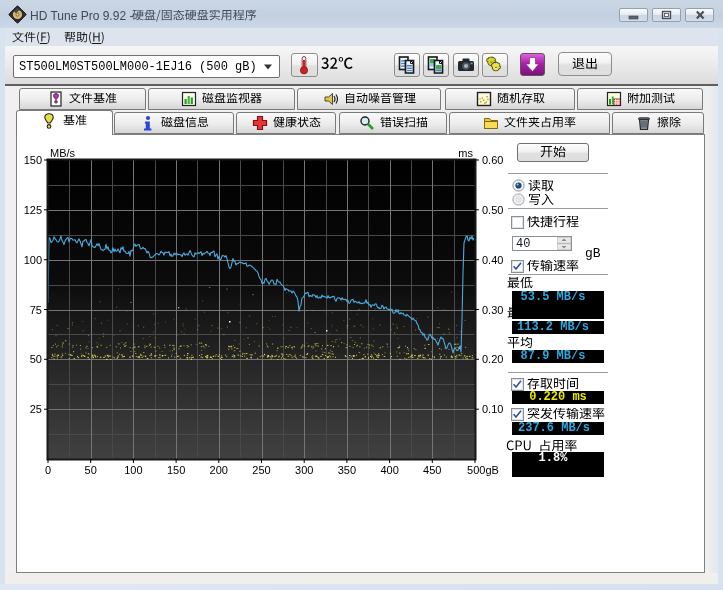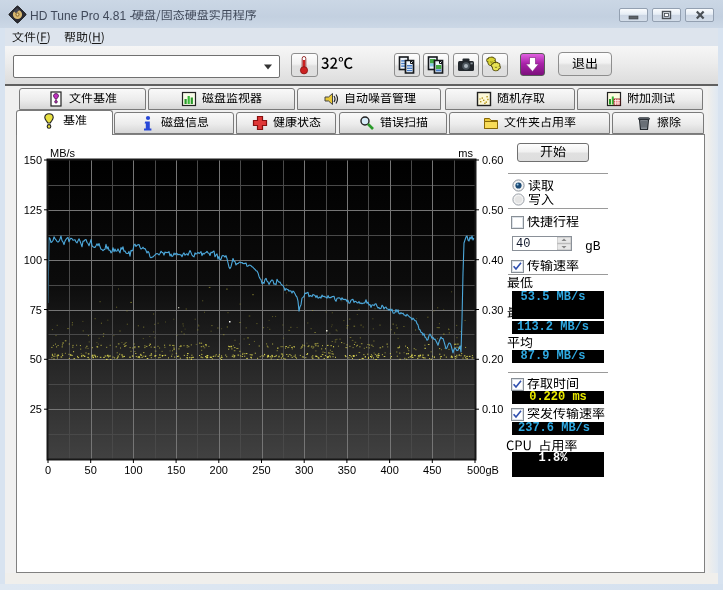--- a/index.html
+++ b/index.html
@@ -13,21 +13,21 @@
     <div class="abs" style="left:0;top:0;width:723px;height:28px;background:linear-gradient(#cbd7e5,#c3d0e0 60%,#ccd8e6)"></div>
     <svg class="abs" style="left:8px;top:5px" width="19" height="19" viewBox="0 0 19 19">
 <g transform="rotate(-45 9.5 9.5)">
         <rect x="3.2" y="3.2" width="12.6" height="12.6" rx="1" fill="#2b2b33" stroke="#111" stroke-width="0.8"></rect>
 <circle cx="9.5" cy="9.5" r="4.6" fill="#d8b870"></circle>
         <circle cx="9.5" cy="9.5" r="2.1" fill="#9a7838"></circle>
 <circle cx="9.5" cy="9.5" r="0.9" fill="#e8d8a8"></circle>
         <rect x="9.2" y="4.6" width="4.8" height="3" fill="#444450"></rect>
       </g>
     </svg>
-    <div class="abs" style="left:30px;top:9px;font-size:12px;color:#40495a">HD Tune Pro 4.81 - </div>
+    <div class="abs" style="left:30px;top:9px;font-size:12px;color:#40495a">HD Tune Pro 9.92 - </div>
     <svg style="position:absolute;left:132px;top:9.5px;" width="126" height="14" viewBox="0 0 126 14">
       <path d="M5.2 1.8V6.3H7.6C7.5 6.9 7.3 7.5 7 8C6.5 7.6 6.2 7.2 5.9 6.6L5.2 6.8C5.5 7.5 5.9 8.1 6.5 8.6C6 9 5.3 9.4 4.3 9.6C4.5 9.8 4.8 10.2 4.9 10.3C5.9 10 6.6 9.6 7.1 9.1C8.1 9.7 9.5 10.2 11.1 10.3C11.2 10.1 11.4 9.8 11.6 9.6C10 9.4 8.7 9.1 7.6 8.5C8.1 7.8 8.3 7.1 8.4 6.3H11.2V1.8H8.5V0.6H11.4V-0.2H4.9V0.6H7.7V1.8ZM6 4.4H7.7V5L7.7 5.6H6ZM8.5 5.6 8.5 5V4.4H10.3V5.6ZM6 2.5H7.7V3.7H6ZM8.5 2.5H10.3V3.7H8.5ZM0.6 -0.1V0.7H2.1C1.8 2.6 1.2 4.3 0.4 5.4C0.5 5.7 0.7 6.2 0.8 6.4C1 6.1 1.2 5.8 1.4 5.4V9.8H2.2V8.8H4.6V3.6H2.2C2.5 2.7 2.8 1.7 3 0.7H4.7V-0.1ZM2.2 4.4H3.8V8H2.2Z M16.7 4.2C17.4 4.6 18.2 5.1 18.6 5.5L19.1 4.9C18.6 4.6 17.8 4.1 17.1 3.7ZM17.6 -0.8C17.5 -0.6 17.3 -0.2 17.2 0.2H14.5V2.3L14.5 2.8H12.6V3.6H14.4C14.2 4.3 13.8 5 12.9 5.6C13.1 5.7 13.4 6.1 13.5 6.3C14.7 5.5 15.1 4.5 15.3 3.6H20.9V5C20.9 5.1 20.8 5.1 20.7 5.1C20.5 5.1 20 5.1 19.4 5.1C19.5 5.4 19.6 5.7 19.7 5.9C20.5 5.9 21 5.9 21.3 5.8C21.7 5.6 21.8 5.4 21.8 5V3.6H23.5V2.8H21.8V0.2H18.1L18.5 -0.6ZM16.8 1.6C17.4 1.9 18.2 2.4 18.5 2.8H15.4L15.4 2.3V0.9H20.9V2.8H18.6L19 2.2C18.6 1.8 17.8 1.4 17.2 1.1ZM13.9 6.2V9.2H12.5V10H23.5V9.2H22.1V6.2ZM14.7 9.2V7H16.3V9.2ZM17.2 9.2V7H18.8V9.2ZM19.6 9.2V7H21.2V9.2Z M24.1 11.5H24.9L28.5 -0.2H27.7Z M33 5.4H36.5V7.1H33ZM32.2 4.7V7.8H37.3V4.7H35.1V3.3H38.1V2.6H35.1V1.2H34.3V2.6H31.4V3.3H34.3V4.7ZM29.8 -0.2V10.3H30.7V9.8H38.7V10.3H39.7V-0.2ZM30.7 8.9V0.7H38.7V8.9Z M45.3 4.5C46 4.9 46.8 5.5 47.2 5.9L48 5.4C47.6 5 46.7 4.4 46 4ZM43.9 6.5V8.8C43.9 9.8 44.3 10.1 45.7 10.1C46 10.1 48.2 10.1 48.5 10.1C49.7 10.1 49.9 9.7 50.1 8.2C49.8 8.1 49.4 8 49.2 7.8C49.2 9.1 49.1 9.2 48.4 9.2C48 9.2 46.1 9.2 45.7 9.2C45 9.2 44.8 9.2 44.8 8.8V6.5ZM45.6 6.2C46.3 6.8 47.1 7.7 47.5 8.3L48.3 7.8C47.9 7.2 47 6.4 46.3 5.8ZM49.7 6.5C50.3 7.6 50.9 8.9 51.1 9.8L52 9.5C51.8 8.6 51.1 7.3 50.5 6.3ZM42.6 6.5C42.3 7.4 41.9 8.7 41.4 9.4L42.2 9.8C42.7 9 43.1 7.7 43.4 6.7ZM46.3 -0.8C46.2 -0.2 46.2 0.4 46 1H41.4V1.8H45.8C45.2 3.4 44 4.7 41.2 5.4C41.4 5.6 41.7 5.9 41.8 6.1C44.9 5.3 46.2 3.7 46.8 1.8C47.7 4 49.2 5.4 51.6 6.1C51.7 5.8 52 5.4 52.2 5.2C50 4.8 48.5 3.5 47.7 1.8H52.1V1H47C47.1 0.4 47.2 -0.2 47.2 -0.8Z M57.9 1.8V6.3H60.3C60.2 6.9 60 7.5 59.7 8C59.2 7.6 58.9 7.2 58.6 6.6L57.9 6.8C58.2 7.5 58.6 8.1 59.2 8.6C58.7 9 58 9.4 57 9.6C57.2 9.8 57.5 10.2 57.6 10.3C58.6 10 59.3 9.6 59.8 9.1C60.8 9.7 62.2 10.2 63.8 10.3C63.9 10.1 64.1 9.8 64.3 9.6C62.7 9.4 61.4 9.1 60.3 8.5C60.8 7.8 61 7.1 61.2 6.3H63.9V1.8H61.2V0.6H64.1V-0.2H57.6V0.6H60.4V1.8ZM58.7 4.4H60.4V5L60.4 5.6H58.7ZM61.2 5.6 61.2 5V4.4H63V5.6ZM58.7 2.5H60.4V3.7H58.7ZM61.2 2.5H63V3.7H61.2ZM53.3 -0.1V0.7H54.8C54.5 2.6 53.9 4.3 53.1 5.4C53.2 5.7 53.4 6.2 53.5 6.4C53.7 6.1 53.9 5.8 54.1 5.4V9.8H54.9V8.8H57.3V3.6H54.9C55.2 2.7 55.5 1.7 55.7 0.7H57.4V-0.1ZM54.9 4.4H56.5V8H54.9Z M69.4 4.2C70.1 4.6 70.9 5.1 71.3 5.5L71.8 4.9C71.4 4.6 70.5 4.1 69.8 3.7ZM70.3 -0.8C70.2 -0.6 70 -0.2 69.9 0.2H67.2V2.3L67.2 2.8H65.3V3.6H67.1C66.9 4.3 66.5 5 65.6 5.6C65.8 5.7 66.1 6.1 66.3 6.3C67.4 5.5 67.8 4.5 68 3.6H73.6V5C73.6 5.1 73.5 5.1 73.4 5.1C73.2 5.1 72.7 5.1 72.1 5.1C72.2 5.4 72.3 5.7 72.4 5.9C73.2 5.9 73.7 5.9 74.1 5.8C74.4 5.6 74.5 5.4 74.5 5V3.6H76.2V2.8H74.5V0.2H70.8L71.2 -0.6ZM69.5 1.6C70.1 1.9 70.9 2.4 71.2 2.8H68.1L68.1 2.3V0.9H73.6V2.8H71.3L71.7 2.2C71.3 1.8 70.5 1.4 69.9 1.1ZM66.6 6.2V9.2H65.2V10H76.2V9.2H74.8V6.2ZM67.4 9.2V7H69V9.2ZM69.9 9.2V7H71.5V9.2ZM72.3 9.2V7H73.9V9.2Z M83.2 8.1C84.8 8.7 86.4 9.5 87.3 10.2L87.9 9.5C86.9 8.8 85.2 8 83.6 7.4ZM79.6 2.7C80.2 3.1 81 3.7 81.3 4.1L81.9 3.4C81.6 3 80.8 2.5 80.1 2.1ZM78.4 4.5C79.1 4.9 79.9 5.5 80.3 6L80.8 5.3C80.4 4.8 79.6 4.3 78.9 3.9ZM77.8 0.6V3.1H78.7V1.5H86.7V3.1H87.6V0.6H83.5C83.4 0.2 83 -0.4 82.7 -0.8L81.9 -0.5C82.1 -0.2 82.3 0.3 82.5 0.6ZM77.6 6.3V7.1H81.9C81.2 8.2 80 9 77.7 9.5C77.9 9.7 78.1 10 78.2 10.3C80.9 9.7 82.2 8.6 82.9 7.1H87.9V6.3H83.2C83.5 5.1 83.6 3.7 83.7 2.1H82.7C82.7 3.8 82.6 5.2 82.2 6.3Z M90.5 0.1V4.5C90.5 6.2 90.4 8.3 89.1 9.8C89.3 9.9 89.7 10.2 89.8 10.4C90.7 9.4 91.1 8 91.3 6.6H94.3V10.2H95.2V6.6H98.5V9.1C98.5 9.3 98.4 9.4 98.1 9.4C97.9 9.4 97.1 9.4 96.3 9.4C96.4 9.6 96.5 10 96.6 10.2C97.7 10.3 98.4 10.2 98.8 10.1C99.2 10 99.3 9.7 99.3 9.1V0.1ZM91.4 1H94.3V2.9H91.4ZM98.5 1V2.9H95.2V1ZM91.4 3.8H94.3V5.8H91.4C91.4 5.3 91.4 4.9 91.4 4.5ZM98.5 3.8V5.8H95.2V3.8Z M107.1 0.6H110.7V2.8H107.1ZM106.2 -0.2V3.6H111.6V-0.2ZM106.1 6.9V7.6H108.4V9.2H105.3V10H112.3V9.2H109.3V7.6H111.7V6.9H109.3V5.4H112V4.6H105.8V5.4H108.4V6.9ZM105 -0.6C104.1 -0.1 102.6 0.2 101.2 0.4C101.3 0.6 101.4 0.9 101.5 1.1C102 1 102.6 0.9 103.2 0.8V2.7H101.3V3.5H103.1C102.6 4.9 101.8 6.4 101 7.3C101.2 7.5 101.4 7.9 101.5 8.1C102.1 7.4 102.8 6.2 103.2 5V10.3H104.1V5.1C104.5 5.6 105 6.3 105.2 6.6L105.8 5.9C105.5 5.6 104.5 4.5 104.1 4.2V3.5H105.6V2.7H104.1V0.6C104.7 0.5 105.2 0.3 105.7 0.1Z M117.2 4.1C118 4.5 118.9 4.9 119.7 5.3H115.5V6.1H119.2V9.3C119.2 9.4 119.1 9.5 118.9 9.5C118.7 9.5 117.9 9.5 117 9.5C117.1 9.7 117.3 10.1 117.3 10.3C118.4 10.3 119.1 10.3 119.5 10.2C120 10.1 120.1 9.8 120.1 9.3V6.1H122.7C122.3 6.7 121.8 7.2 121.5 7.6L122.2 8C122.8 7.4 123.5 6.4 124.1 5.6L123.4 5.3L123.3 5.3H121.1L121.2 5.2C120.9 5.1 120.6 4.9 120.3 4.8C121.2 4.2 122.3 3.4 123 2.7L122.4 2.3L122.2 2.3H116.2V3.1H121.4C120.8 3.5 120.1 4 119.5 4.4C118.9 4.1 118.2 3.8 117.7 3.6ZM118.4 -0.5C118.5 -0.2 118.8 0.3 118.9 0.6H114.1V4C114.1 5.7 114.1 8.1 113.1 9.9C113.3 9.9 113.7 10.2 113.8 10.4C114.9 8.5 115 5.8 115 4V1.5H124.1V0.6H119.9C119.8 0.2 119.5 -0.3 119.2 -0.8Z" fill="#40495a"></path>
     </svg>
     <div class="cap" style="left:619px;top:8px;width:29px;height:14px"></div>
     <div class="cap" style="left:652px;top:8px;width:29px;height:14px"></div>
     <div class="cap" style="left:685px;top:8px;width:29px;height:14px"></div>
     <svg class="abs" style="left:619px;top:8px" width="95" height="14" viewBox="0 0 95 14">
       <rect x="10" y="8" width="9" height="3" fill="#5c6268" stroke="#3c4248" stroke-width="0.6"></rect>
       <rect x="43.5" y="3.5" width="8" height="7" fill="none" stroke="#4a5056" stroke-width="1.4"></rect>
       <rect x="45.5" y="5.5" width="4" height="3" fill="#fff" stroke="#444a50" stroke-width="0.8"></rect>
@@ -41,20 +41,21 @@
       <path d="M5.1 -0.5C5.4 0.1 5.8 0.9 6 1.4L7 1C6.8 0.6 6.4 -0.2 6 -0.8ZM0.6 1.4V2.3H2.5C3.2 4.1 4.1 5.7 5.4 7C4 8.1 2.4 8.9 0.4 9.4C0.6 9.7 0.9 10.1 1 10.3C3 9.6 4.7 8.8 6 7.6C7.4 8.8 9 9.7 11 10.2C11.1 10 11.4 9.6 11.6 9.4C9.7 8.9 8.1 8.1 6.7 6.9C7.9 5.7 8.9 4.2 9.6 2.3H11.4V1.4ZM6 6.3C4.9 5.2 4 3.8 3.4 2.3H8.5C7.9 3.9 7.1 5.2 6 6.3Z M15.8 5.3V6.1H19.2V10.3H20.1V6.1H23.4V5.3H20.1V2.6H22.9V1.7H20.1V-0.6H19.2V1.7H17.6C17.8 1.2 17.9 0.6 18 0.1L17.2 -0.1C16.9 1.5 16.4 3 15.7 4C15.9 4.1 16.3 4.3 16.5 4.5C16.8 3.9 17.1 3.3 17.4 2.6H19.2V5.3ZM15.2 -0.7C14.6 1.1 13.5 2.9 12.4 4.1C12.5 4.3 12.8 4.8 12.9 5C13.3 4.6 13.6 4.1 14 3.6V10.3H14.9V2.2C15.3 1.4 15.7 0.5 16.1 -0.4Z M26.9 11.7 27.5 11.4C26.5 9.7 26 7.7 26 5.6C26 3.6 26.5 1.6 27.5 -0.1L26.9 -0.5C25.8 1.3 25.1 3.3 25.1 5.6C25.1 8 25.8 9.9 26.9 11.7Z M29.3 9.4H30.4V5.4H33.7V4.5H30.4V1.5H34.3V0.6H29.3Z M35.9 11.7C37 9.9 37.6 8 37.6 5.6C37.6 3.3 37 1.3 35.9 -0.5L35.2 -0.1C36.2 1.6 36.7 3.6 36.7 5.6C36.7 7.7 36.2 9.7 35.2 11.4Z" fill="#1a1a1a"></path>
     </svg>
     <svg style="position:absolute;left:64px;top:31.5px;" width="42" height="14" viewBox="0 0 42 14">
       <path d="M3.3 -0.7V0.2H0.8V1H3.3V1.8H1V2.5H3.3V2.8C3.3 3 3.3 3.2 3.2 3.5H0.6V4.2H2.8C2.5 4.8 1.8 5.3 0.8 5.6C1 5.8 1.3 6.1 1.5 6.3C2.8 5.8 3.5 5 3.9 4.2H6.5V3.5H4.1C4.2 3.2 4.2 3 4.2 2.8V2.5H6.2V1.8H4.2V1H6.4V0.2H4.2V-0.7ZM7 -0.2V5.7H7.9V0.6H9.9C9.6 1.1 9.2 1.7 8.8 2.2C9.9 2.8 10.3 3.3 10.3 3.8C10.3 4 10.2 4.2 10 4.3C9.8 4.3 9.6 4.4 9.5 4.4C9.1 4.4 8.7 4.4 8.2 4.3C8.3 4.5 8.4 4.9 8.4 5.1C8.9 5.1 9.4 5.1 9.8 5.1C10.1 5.1 10.4 5 10.6 4.9C11 4.7 11.2 4.4 11.1 3.8C11.1 3.3 10.8 2.7 9.8 2.1C10.3 1.5 10.8 0.7 11.3 0.1L10.6 -0.3L10.5 -0.2ZM1.8 6.2V9.7H2.7V7H5.5V10.3H6.4V7H9.5V8.7C9.5 8.8 9.4 8.9 9.2 8.9C9 8.9 8.3 8.9 7.5 8.9C7.7 9.1 7.8 9.4 7.9 9.6C8.9 9.6 9.5 9.6 9.9 9.5C10.3 9.4 10.4 9.1 10.4 8.7V6.2H6.4V5.3H5.5V6.2Z M19.6 -0.7C19.6 0.2 19.6 1.1 19.6 2H17.6V2.9H19.5C19.4 5.8 18.8 8.2 16.5 9.7C16.7 9.8 17 10.1 17.1 10.3C19.6 8.7 20.2 6 20.4 2.9H22.3C22.2 7.2 22 8.9 21.7 9.2C21.6 9.4 21.5 9.4 21.3 9.4C21 9.4 20.4 9.4 19.7 9.3C19.9 9.6 20 10 20 10.2C20.6 10.2 21.3 10.3 21.6 10.2C22 10.2 22.3 10.1 22.5 9.8C22.9 9.2 23 7.5 23.1 2.4C23.1 2.3 23.1 2 23.1 2H20.4C20.5 1.1 20.5 0.2 20.5 -0.7ZM12.4 8.2 12.6 9.1C14 8.8 16 8.3 17.9 7.9L17.9 7.1L17.2 7.2V-0.1H13.3V8.1ZM14.1 7.9V5.8H16.3V7.4ZM14.1 3.3H16.3V5H14.1ZM14.1 2.4V0.7H16.3V2.4Z M26.9 11.7 27.5 11.4C26.5 9.7 26 7.7 26 5.6C26 3.6 26.5 1.6 27.5 -0.1L26.9 -0.5C25.8 1.3 25.1 3.3 25.1 5.6C25.1 8 25.8 9.9 26.9 11.7Z M29.3 9.4H30.4V5.2H34.5V9.4H35.6V0.6H34.5V4.2H30.4V0.6H29.3Z M38 11.7C39.1 9.9 39.7 8 39.7 5.6C39.7 3.3 39.1 1.3 38 -0.5L37.3 -0.1C38.3 1.6 38.8 3.6 38.8 5.6C38.8 7.7 38.3 9.7 37.3 11.4Z" fill="#1a1a1a"></path>
     </svg>
     <div class="abs" style="left:40px;top:43px;width:7px;height:1px;background:#1a1a1a"></div>
     <div class="abs" style="left:92px;top:43px;width:9px;height:1px;background:#1a1a1a"></div>
     <div class="abs" style="left:5px;top:46px;width:713px;height:38px;background:linear-gradient(#f6f6f6,#ececec 45%,#dcdcdc)"></div>
     <div class="abs" style="left:5px;top:84px;width:713px;height:2px;background:#606060"></div>
     <div class="abs" style="left:13px;top:55px;width:267px;height:23px;background:#fff;border:1px solid #707070;border-radius:2px"></div>
+    <div class="abs" style="left:19px;top:60px;width:250px;font:12px 'Liberation Mono',monospace;color:#000;white-space:nowrap">ST500LM0ST500LM000-1EJ16 (500 gB)</div>
     <svg class="abs" style="left:263px;top:63px" width="10" height="8" viewBox="0 0 10 8">
       <path d="M1 1.5 L9 1.5 L5 6.5 Z" fill="#333"></path>
     </svg>
     <div class="btn" style="left:291px;top:53px;width:27px;height:24px"></div>
     <svg class="abs" style="left:297px;top:55px" width="14" height="20" viewBox="0 0 14 20">
 <rect x="5.2" y="1.5" width="3.6" height="13" rx="1.8" fill="#fff" stroke="#993333" stroke-width="1"></rect>
 <rect x="6" y="5" width="2" height="10" fill="#cc2222"></rect>
 <circle cx="7" cy="15.3" r="3.6" fill="#cc2222" stroke="#881111" stroke-width="0.8"></circle>
     </svg>
     <svg style="position:absolute;left:321px;top:57px;" width="33" height="17" viewBox="0 0 33 17">
@@ -1018,21 +1019,21 @@
       <path d="M2.2 -0.8V11.2H3.2V-0.8ZM1 1.7C0.9 2.8 0.7 4.2 0.4 5.1L1.1 5.3C1.5 4.4 1.7 2.9 1.8 1.8ZM3.2 1.6C3.6 2.4 4 3.4 4.2 4L4.9 3.7C4.7 3.1 4.3 2.1 3.9 1.3ZM10.5 5.2H8.4C8.5 4.6 8.5 4.1 8.5 3.5V2.2H10.5ZM7.5 -0.8V1.3H5V2.2H7.5V3.5C7.5 4.1 7.5 4.6 7.5 5.2H4.3V6.1H7.3C7 7.7 6.1 9.3 3.9 10.5C4.1 10.7 4.4 11 4.5 11.2C6.7 10 7.7 8.4 8.2 6.8C8.9 8.8 10.1 10.4 12 11.2C12.1 10.9 12.4 10.5 12.7 10.3C10.8 9.6 9.6 8.1 8.9 6.1H12.5V5.2H11.4V1.3H8.5V-0.8Z M18.4 6.7C18.2 8.4 17.6 9.8 16.6 10.7C16.8 10.8 17.2 11.1 17.3 11.2C17.9 10.7 18.4 10 18.7 9.1C19.6 10.7 21 11.1 23 11.1H25.3C25.3 10.8 25.5 10.4 25.6 10.2C25.1 10.2 23.3 10.2 23 10.2C22.6 10.2 22.2 10.2 21.8 10.1V8.4H24.8V7.6H21.8V6.5H24.7V4.6H25.6V3.8H24.7V2.1H21.8V1.2H25.3V0.4H21.8V-0.8H20.9V0.4H17.7V1.2H20.9V2.1H18.3V2.8H20.9V3.8H17.5V4.6H20.9V5.7H18.3V6.5H20.9V9.9C20.1 9.6 19.5 9.1 19 8.1C19.1 7.7 19.2 7.3 19.3 6.8ZM23.8 4.6V5.7H21.8V4.6ZM23.8 3.8H21.8V2.8H23.8ZM15.2 -0.8V1.8H13.5V2.8H15.2V5.4L13.4 6L13.6 6.9L15.2 6.4V10C15.2 10.2 15.1 10.3 14.9 10.3C14.8 10.3 14.3 10.3 13.7 10.3C13.8 10.5 14 10.9 14 11.2C14.8 11.2 15.3 11.2 15.6 11C16 10.9 16.1 10.6 16.1 10V6.1L17.5 5.6L17.4 4.7L16.1 5.1V2.8H17.5V1.8H16.1V-0.8Z M31.7 0V0.9H38.1V0ZM29.5 -0.8C28.8 0.2 27.5 1.3 26.5 2.1C26.6 2.2 26.9 2.6 27 2.8C28.2 2 29.5 0.7 30.4 -0.4ZM31.1 3.6V4.5H35.5V9.9C35.5 10.1 35.4 10.2 35.1 10.2C34.9 10.2 34 10.2 33.1 10.2C33.2 10.5 33.4 10.9 33.4 11.1C34.7 11.1 35.4 11.1 35.9 11C36.3 10.8 36.5 10.5 36.5 9.9V4.5H38.4V3.6ZM30 2C29.1 3.5 27.7 5 26.3 6C26.5 6.1 26.9 6.6 27 6.8C27.5 6.4 28 5.9 28.5 5.4V11.2H29.5V4.3C30 3.7 30.5 3 30.9 2.3Z M45.9 0.6H49.8V3H45.9ZM45 -0.2V3.8H50.8V-0.2ZM44.8 7.4V8.3H47.4V10H44V10.8H51.5V10H48.3V8.3H50.9V7.4H48.3V5.9H51.2V5H44.5V5.9H47.4V7.4ZM43.7 -0.6C42.7 -0.2 41 0.2 39.6 0.5C39.7 0.7 39.8 1 39.8 1.2C40.5 1.1 41.1 1 41.8 0.9V2.9H39.6V3.8H41.6C41.1 5.3 40.2 7 39.4 7.9C39.5 8.1 39.8 8.5 39.9 8.8C40.5 8 41.2 6.7 41.8 5.4V11.2H42.7V5.6C43.2 6.1 43.7 6.8 43.9 7.2L44.5 6.4C44.2 6.1 43.1 4.9 42.7 4.6V3.8H44.3V2.9H42.7V0.7C43.3 0.5 43.9 0.4 44.4 0.2Z" fill="#000"></path>
     </svg>
     <div class="abs" style="left:512px;top:236px;width:60px;height:15px;background:#fff;border:1px solid #8a9098"></div>
     <div class="abs" style="left:516px;top:237px;font:12px 'Liberation Mono',monospace;color:#0f172a">40</div>
     <svg class="abs" style="left:557px;top:237px" width="14" height="13" viewBox="0 0 14 13">
 <rect x="0" y="0" width="14" height="6.2" fill="#e8e8e8" stroke="#aaa" stroke-width="0.7"></rect>
 <rect x="0" y="6.8" width="14" height="6.2" fill="#e8e8e8" stroke="#aaa" stroke-width="0.7"></rect>
 <path d="M4.5 4 L7 1.5 L9.5 4 z" fill="#888"></path>
       <path d="M4.5 9 L9.5 9 L7 11.5 z" fill="#888"></path>
     </svg>
-    <div class="abs" style="left:585px;top:239px;font:13px 'Liberation Mono',monospace;color:#000">gB</div>
+    <div class="abs" style="left:585px;top:246px;font:13px 'Liberation Mono',monospace;color:#000">gB</div>
     <svg class="abs" style="left:511px;top:260px" width="13" height="13" viewBox="0 0 13 13">
       <rect x="0.5" y="0.5" width="12" height="12" fill="#fff" stroke="#888f96"></rect>
       <rect x="1.5" y="1.5" width="10" height="10" fill="none" stroke="#dde2e8"></rect>
       <path d="M2.6 6.2 L5 9 L10 2.8" fill="none" stroke="#3050b0" stroke-width="1.6"></path>
     </svg>
     <svg style="position:absolute;left:527px;top:259.5px;" width="53" height="15" viewBox="0 0 53 15">
       <path d="M3.5 -0.7C2.7 1.2 1.5 3.2 0.2 4.5C0.4 4.7 0.7 5.2 0.8 5.4C1.2 5 1.7 4.4 2.1 3.8V11.2H3V2.4C3.5 1.5 4 0.5 4.4 -0.5ZM6.1 8.5C7.3 9.3 8.8 10.4 9.5 11.2L10.2 10.5C9.9 10.1 9.4 9.7 8.8 9.3C9.8 8.2 10.9 6.9 11.7 6L11 5.6L10.8 5.7H6.7L7.1 4.1H12.4V3.2H7.4L7.8 1.6H11.8V0.7H8.1L8.4 -0.6L7.4 -0.7L7.1 0.7H4.5V1.6H6.8L6.4 3.2H3.8V4.1H6.1C5.9 5 5.6 5.9 5.3 6.6H10C9.4 7.2 8.7 8 8 8.7C7.6 8.4 7.2 8.2 6.8 7.9Z M22.5 4.3V9H23.3V4.3ZM24.2 3.8V10.1C24.2 10.2 24.1 10.3 24 10.3C23.8 10.3 23.3 10.3 22.7 10.3C22.8 10.5 22.9 10.8 23 11.1C23.7 11.1 24.3 11.1 24.6 10.9C24.9 10.8 25 10.5 25 10.1V3.8ZM13.9 5.9C14 5.7 14.4 5.7 14.8 5.7H15.8V7.5C15 7.7 14.2 7.9 13.5 8L13.8 8.9L15.8 8.4V11.2H16.7V8.1L17.8 7.9L17.7 7L16.7 7.3V5.7H17.7V4.8H16.7V2.8H15.8V4.8H14.7C15.1 3.9 15.4 2.8 15.6 1.7H17.8V0.8H15.8C15.9 0.3 16 -0.2 16.1 -0.6L15.2 -0.8C15.1 -0.3 15 0.3 14.9 0.8H13.6V1.7H14.8C14.5 2.7 14.3 3.6 14.2 4C14 4.6 13.8 5 13.6 5C13.7 5.3 13.9 5.7 13.9 5.9ZM21.6 -0.8C20.7 0.5 19.1 1.8 17.5 2.6C17.8 2.8 18 3.1 18.2 3.3C18.5 3.1 18.9 2.9 19.2 2.7V3.2H24V2.6C24.3 2.8 24.7 3 25 3.2C25.2 2.9 25.4 2.6 25.7 2.4C24.3 1.8 23.1 1.1 22.1 -0L22.4 -0.5ZM19.6 2.4C20.3 1.9 21 1.3 21.6 0.6C22.2 1.3 22.9 1.9 23.7 2.4ZM21 4.9V5.9H19.2V4.9ZM18.4 4.1V11.1H19.2V8.5H21V10.2C21 10.3 21 10.3 20.9 10.3C20.7 10.3 20.4 10.3 20 10.3C20.1 10.5 20.2 10.9 20.2 11.1C20.8 11.1 21.2 11.1 21.5 11C21.7 10.8 21.8 10.6 21.8 10.2V4.1ZM19.2 6.6H21V7.7H19.2Z M26.9 0.3C27.6 0.9 28.5 1.9 28.9 2.5L29.7 1.9C29.2 1.3 28.4 0.4 27.6 -0.2ZM29.5 3.9H26.6V4.8H28.5V8.8C27.9 9 27.2 9.6 26.5 10.3L27.2 11.1C27.8 10.3 28.5 9.6 29 9.6C29.3 9.6 29.7 10 30.3 10.3C31.2 10.8 32.3 10.9 33.8 10.9C35 10.9 37.3 10.9 38.2 10.8C38.2 10.5 38.4 10.1 38.5 9.8C37.2 10 35.3 10 33.8 10C32.4 10 31.3 10 30.5 9.5C30 9.2 29.7 9 29.5 8.9ZM31.6 3.3H33.6V4.9H31.6ZM34.6 3.3H36.8V4.9H34.6ZM33.6 -0.8V0.6H30.1V1.4H33.6V2.5H30.7V5.7H33.2C32.4 6.8 31.2 7.9 30 8.4C30.2 8.6 30.5 8.9 30.6 9.1C31.7 8.6 32.8 7.6 33.6 6.5V9.5H34.6V6.5C35.7 7.3 36.8 8.2 37.4 8.9L38.1 8.3C37.4 7.5 36 6.5 34.9 5.7H37.7V2.5H34.6V1.4H38.3V0.6H34.6V-0.8Z M49.8 1.8C49.3 2.3 48.5 3 47.9 3.4L48.6 3.9C49.2 3.5 50 2.9 50.6 2.3ZM39.7 5.8 40.2 6.5C41.1 6.1 42.1 5.6 43.1 5L43 4.3C41.8 4.8 40.5 5.4 39.7 5.8ZM40.1 2.4C40.8 2.8 41.7 3.4 42.1 3.9L42.8 3.3C42.3 2.8 41.5 2.2 40.8 1.8ZM47.8 4.8C48.7 5.4 49.8 6.2 50.4 6.7L51.1 6.1C50.5 5.6 49.4 4.8 48.5 4.3ZM39.7 7.5V8.4H45V11.2H46V8.4H51.4V7.5H46V6.4H45V7.5ZM44.7 -0.6C44.9 -0.3 45.1 0.1 45.3 0.4H39.9V1.3H44.7C44.3 1.9 43.9 2.4 43.7 2.6C43.5 2.8 43.3 3 43.1 3C43.2 3.3 43.3 3.7 43.4 3.9C43.6 3.8 43.9 3.7 45.4 3.6C44.7 4.2 44.2 4.7 43.9 5C43.5 5.3 43.1 5.6 42.9 5.6C43 5.9 43.1 6.3 43.1 6.4C43.4 6.3 43.9 6.3 47.3 5.9C47.4 6.2 47.6 6.4 47.6 6.6L48.4 6.3C48.1 5.7 47.5 4.7 46.9 4.1L46.2 4.4C46.4 4.6 46.6 4.9 46.8 5.2L44.5 5.4C45.6 4.5 46.8 3.4 47.8 2.1L47 1.7C46.8 2.1 46.4 2.4 46.1 2.8L44.5 2.9C44.9 2.4 45.3 1.9 45.7 1.3H51.2V0.4H46.4C46.2 0 45.9 -0.5 45.6 -0.9Z" fill="#000"></path>
     </svg>
     <div class="abs" style="left:508px;top:274px;width:100px;height:1px;background:#9a9a9a"></div>
     <svg style="position:absolute;left:507px;top:276.5px;" width="27" height="15" viewBox="0 0 27 15">

